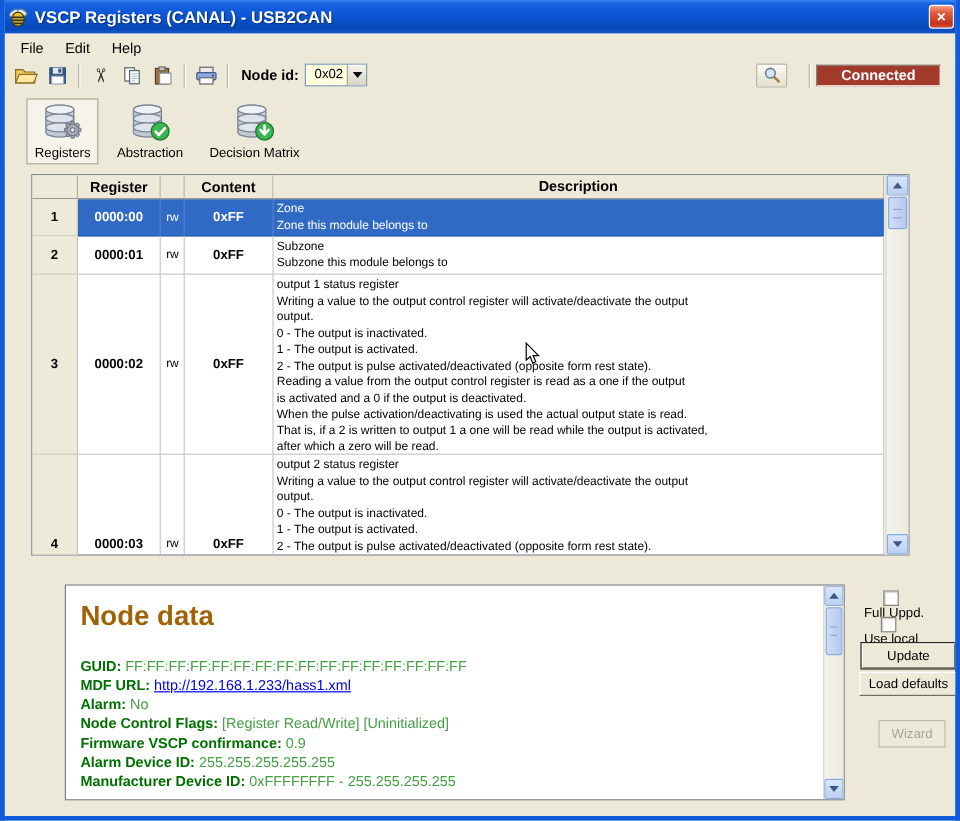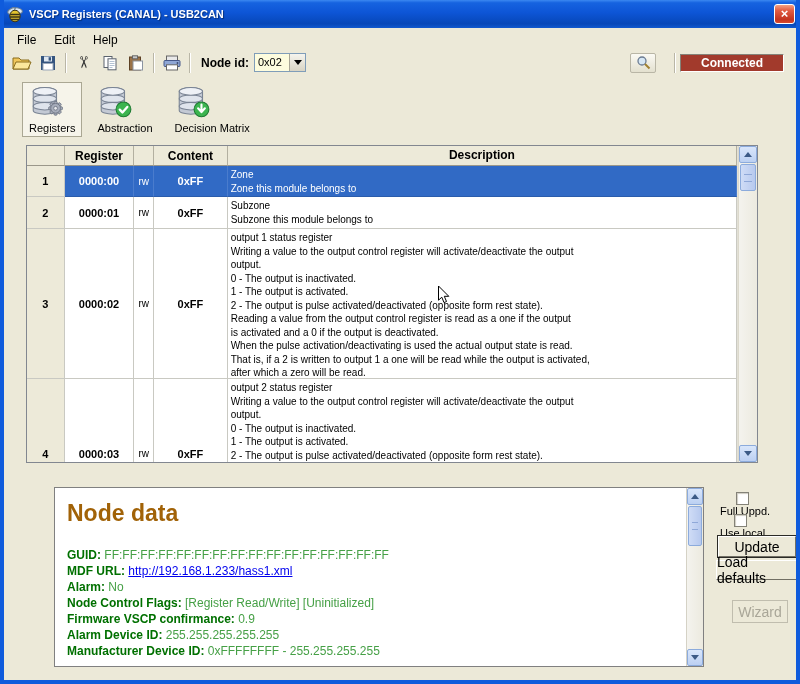--- a/index.html
+++ b/index.html
@@ -4,49 +4,49 @@
 <style>
   html,body{margin:0;padding:0;background:#d8d4c8;}
   *{box-sizing:border-box;font-family:"Liberation Sans","DejaVu Sans",sans-serif;}
   .window{position:relative;width:800px;height:684px;background:#ECE9D8;overflow:hidden;
     border-left:4px solid #0f5bdc;border-right:4px solid #0f5bdc;border-bottom:4px solid #0f5bdc;}
   
   .titlebar{position:absolute;left:-4px;top:0;width:800px;height:28px;
     background:linear-gradient(180deg,#3b88f1 0%,#1663e0 10%,#0d55d6 45%,#0747b8 85%,#1159cf 100%);
     display:flex;align-items:center;padding:0 6px;}
   .titlebar .app-icon{width:18px;height:18px;margin-right:5px;flex:0 0 auto;}
-  .titlebar .title{color:#fff;font-weight:bold;font-size:11px;text-shadow:1px 1px 1px #05307a;white-space:nowrap;}
+  .titlebar .title{color:#fff;font-weight:bold;font-size:14px;text-shadow:1px 1px 1px #05307a;white-space:nowrap;}
   .close-btn{position:absolute;right:5px;top:4px;width:21px;height:20px;border:1px solid #fff;border-radius:3px;
     background:linear-gradient(180deg,#f3a183 0%,#e25d43 30%,#c3341f 80%,#d8492f 100%);
     color:#fff;font-weight:bold;font-size:13px;line-height:18px;text-align:center;cursor:default;}
   
   .menubar{position:absolute;left:0;top:28px;width:792px;height:24px;display:flex;align-items:center;
     background:#ECE9D8;border-bottom:1px solid #dcd9c8;padding-left:4px;}
   .menu-item{font-size:12px;color:#000;padding:2px 9px;}
   
   .toolbar{position:absolute;left:0;top:49px;width:792px;height:27px;display:flex;align-items:center;
     background:#ECE9D8;padding-left:5px;}
   .tool-btn{width:24px;height:22px;display:flex;align-items:center;justify-content:center;margin:0 1px;}
   .tb-sep{width:2px;height:20px;margin:0 4px;border-left:1px solid #b9b6a6;border-right:1px solid #fff;}
   .cut-glyph{font-size:16px;display:inline-block;transform:rotate(90deg);color:#333;}
   .nodeid-label{font-size:12px;font-weight:bold;margin:0 5px 0 6px;}
   .combo{display:flex;width:52px;height:19px;border:1px solid #7F9DB9;background:#FDFCDE;}
-  .combo .combo-value{flex:1;font-size:11px;padding:2px 3px;color:#000;}
+  .combo .combo-value{flex:1;font-size:11px;padding:2px 3px;color:#000;text-align:right;}
   .combo .combo-btn{width:16px;height:17px;background:linear-gradient(180deg,#f5f4ee,#d8d4c4);
     border-left:1px solid #a9a696;display:flex;align-items:center;justify-content:center;}
   .tri-down{width:0;height:0;border-left:4px solid transparent;border-right:4px solid transparent;border-top:5px solid #000;}
   .toolbar .spacer{flex:1;}
   .search-btn{width:26px;height:20px;border:1px solid #b9b6a6;border-radius:2px;
     background:linear-gradient(180deg,#fbfaf4,#e3e0cf);display:flex;align-items:center;justify-content:center;margin-right:14px;}
   .conn-wrap{width:104px;height:18px;margin-right:12px;border-top:1px solid #848278;border-left:1px solid #848278;
     border-bottom:1px solid #fff;border-right:1px solid #fff;background:#a23a2c;display:flex;align-items:center;justify-content:center;}
   .conn-label{color:#fff;font-weight:bold;font-size:12px;}
   
   .tabbar{position:absolute;left:0;top:78px;width:792px;height:64px;display:flex;align-items:flex-start;padding:4px 0 0 18px;background:#ECE9D8;}
-  .tab{display:flex;flex-direction:column;align-items:flex-start;padding:3px 6px 2px 6px;margin-right:8px;border:1px solid transparent;}
+  .tab{display:flex;flex-direction:column;align-items:center;padding:3px 6px 2px 6px;margin-right:8px;border:1px solid transparent;}
   .tab.selected{background:#f6f4ea;border:1px solid #aaa793;}
   .tab .tab-label{font-size:11px;color:#000;margin-top:2px;white-space:nowrap;}
   
   .grid{position:absolute;left:22px;top:145px;width:732px;height:318px;border:1px solid #828790;background:#fff;display:flex;}
   .grid-main{width:716px;overflow:hidden;}
   .grid-side{flex:1;background:#fbfaf5;border-left:1px solid #e2e0d6;}
   .grow{display:flex;}
   .cell{border-right:1px solid #c9c9c2;border-bottom:1px solid #c9c9c2;display:flex;align-items:center;justify-content:center;overflow:hidden;}
   .c-num{width:38px;background:#EDEAD9;font-size:11px;font-weight:bold;}
   .c-reg{width:70px;font-size:11px;font-weight:bold;}
@@ -76,21 +76,21 @@
   .f-value{color:#46a046;}
   .f-link{color:#0000EE;text-decoration:underline;}
   .panel .sbar{width:17px;border-left:1px solid #d5d2c6;}
   
   .ctl{position:absolute;flex-direction:column;}
   .chk-row{display:flex;align-items:center;}
   .chk-box{width:13px;height:13px;background:#fff;border:1px solid #848278;box-shadow:inset 1px 1px 1px #cfcdc2;margin-right:5px;}
   .chk-label{font-size:11px;color:#000;white-space:nowrap;}
   .btn{background:#ECE9D8;border-top:1px solid #fff;border-left:1px solid #fff;
     border-right:1px solid #716f64;border-bottom:1px solid #716f64;
-    font-size:14px;color:#000;display:flex;align-items:center;justify-content:center;}
+    font-size:11px;color:#000;display:flex;align-items:center;justify-content:center;}
   .btn-default{outline:1px solid #2b2b26;}
   .btn-disabled{border:1px solid #c0bdae;outline:none;color:#a9a698;}
   
   .cursor{position:absolute;left:433px;top:285px;pointer-events:none;}
 </style>
 </head>
 <body>
 
 <div class="window">
 

